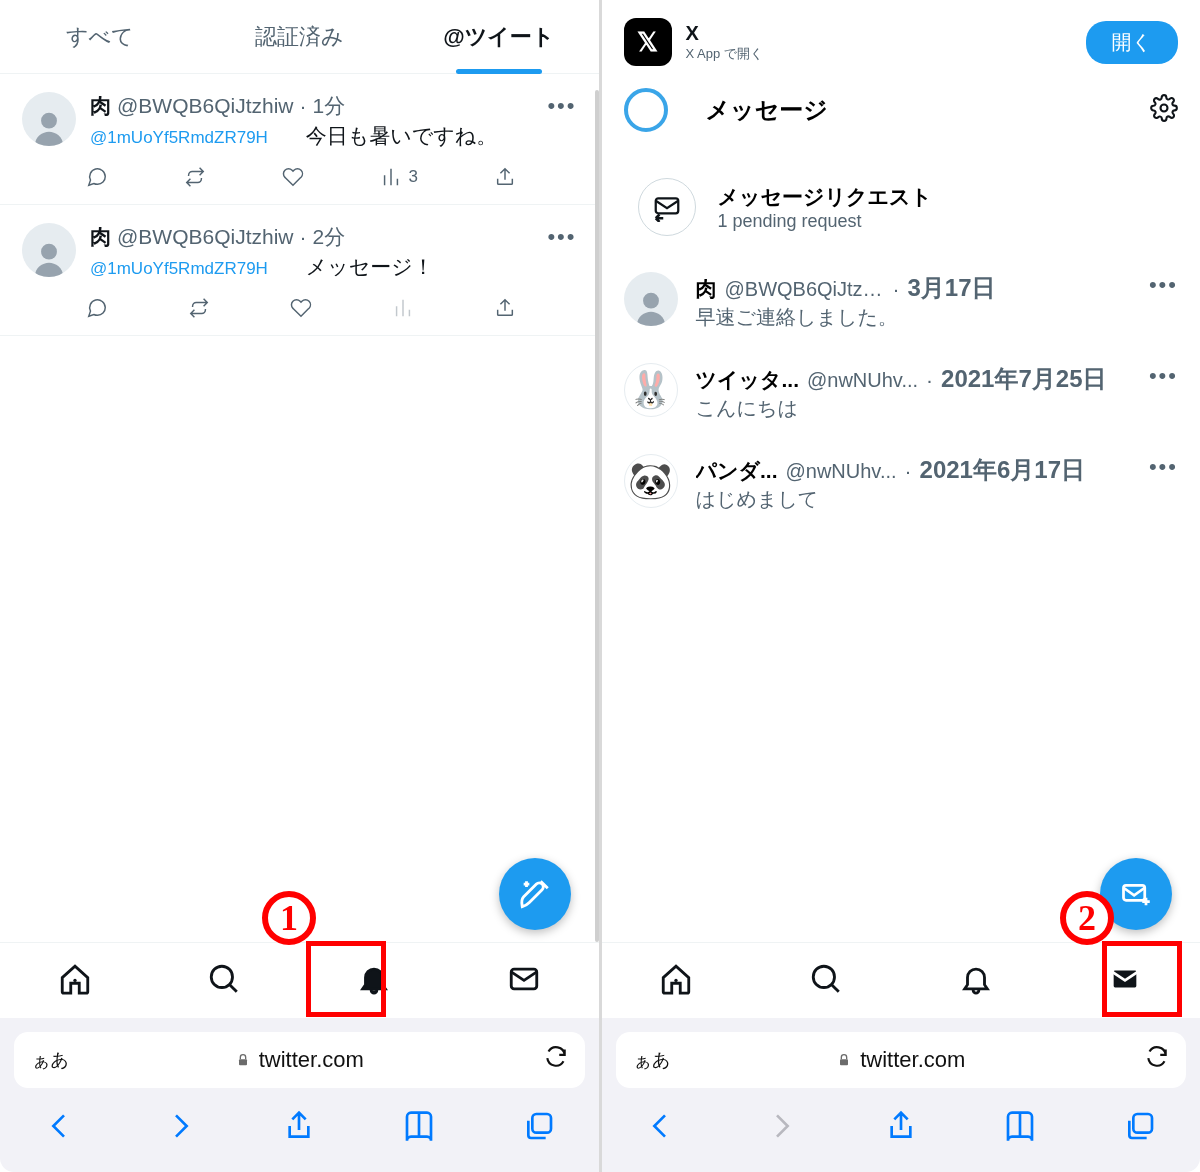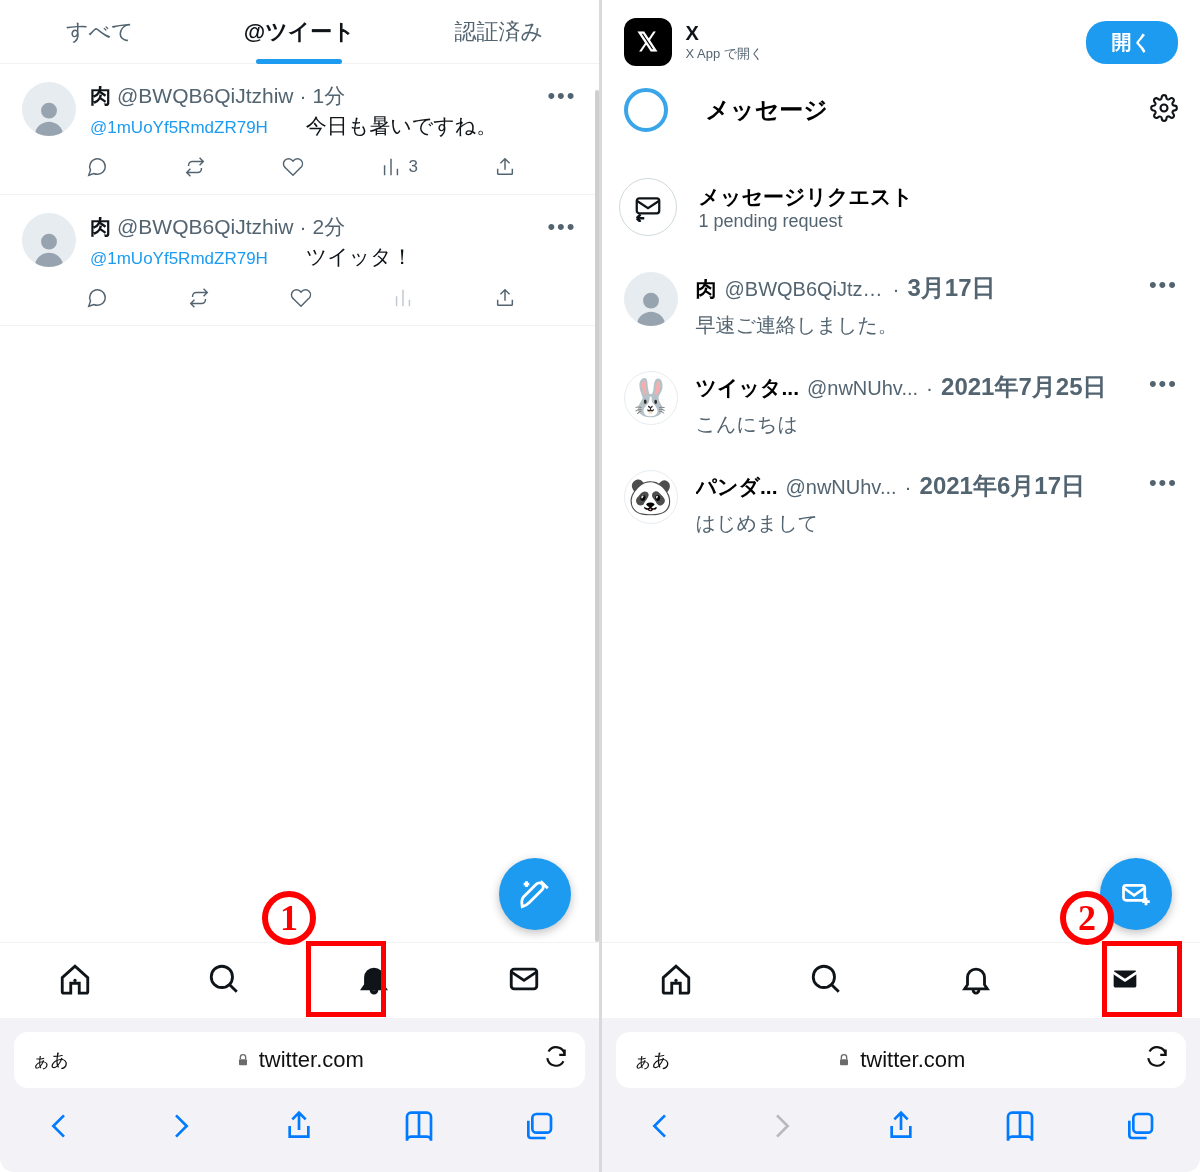--- a/index.html
+++ b/index.html
@@ -10,21 +10,21 @@
     --red:#ff0000;
     --ios-grey:#f2f2f7;
     --ios-icon:#007aff;
   }
   *{box-sizing:border-box;font-family:-apple-system,BlinkMacSystemFont,"Hiragino Sans","Helvetica Neue",Arial,sans-serif;}
   body{margin:0;background:#fff;width:1200px;height:1172px;display:flex;border-radius:14px;overflow:hidden;}
   .phone{flex:1 1 50%;display:flex;flex-direction:column;position:relative;background:#fff;}
   .divider{width:3px;background:#d9d9d9;align-self:stretch;}
 
   
-  .tabs{display:flex;height:64px;border-bottom:1px solid var(--border);}
+  .tabs{display:flex;height:74px;border-bottom:1px solid var(--border);}
   .tab{flex:1;position:relative;display:flex;align-items:center;justify-content:center;font-size:22px;color:var(--grey);font-weight:400;}
   .tab.active{color:#0f1419;font-weight:700;}
   .tab.active::after{content:"";position:absolute;bottom:-1px;height:5px;width:86px;border-radius:3px;background:var(--blue);}
 
   
   .feed{flex:1;overflow:hidden;}
   .tweet{display:flex;padding:18px 22px 0 22px;border-bottom:1px solid var(--border);}
   .avatar{width:54px;height:54px;border-radius:50%;background:#e6ecf0;flex:0 0 54px;display:flex;align-items:flex-end;justify-content:center;overflow:hidden;}
   .avatar svg{width:38px;height:38px;}
   .tbody{flex:1;margin-left:14px;min-width:0;}
@@ -64,60 +64,60 @@
   .ios-toolbar{background:var(--ios-grey);height:84px;display:flex;align-items:center;justify-content:space-around;padding-bottom:4px;}
   .ios-toolbar svg{width:32px;height:32px;stroke:var(--ios-icon);fill:none;stroke-width:2;}
   .ios-toolbar .disabled svg{stroke:#b8b8bf;}
 
   
   .banner{display:flex;align-items:center;gap:14px;padding:18px 22px;}
   .xicon{width:48px;height:48px;border-radius:12px;background:#000;display:flex;align-items:center;justify-content:center;color:#fff;font-weight:700;font-size:26px;}
   .banner .titles{display:flex;flex-direction:column;}
   .banner .t1{font-weight:700;font-size:20px;color:#0f1419;}
   .banner .t2{font-size:13px;color:var(--grey);}
-  .openbtn{margin-left:auto;background:var(--blue);color:#fff;border:none;border-radius:20px;padding:8px 26px;font-size:20px;font-weight:700;}
+  .openbtn{margin-left:auto;background:var(--blue);color:#fff;border:none;border-radius:20px;padding:8px 26px;font-size:20px;font-weight:400;}
 
   .msg-header{display:flex;align-items:center;gap:18px;padding:4px 22px 16px 22px;}
   .ring-avatar{width:44px;height:44px;border-radius:50%;border:4px solid #3aa5e8;}
   .msg-title{font-weight:800;font-size:24px;flex:1;margin-left:20px;}
   .gear svg{width:28px;height:28px;stroke:#0f1419;fill:none;stroke-width:1.8;}
 
   .search{margin:10px 22px 0 22px;border:1px solid #cfd9de;border-radius:30px;height:56px;display:flex;align-items:center;justify-content:center;color:var(--grey);font-size:20px;gap:8px;}
   .search svg{width:20px;height:20px;stroke:var(--grey);fill:none;stroke-width:2;}
 
-  .msg-req{display:flex;gap:22px;align-items:center;padding:30px 22px 20px 17px;}
+  .msg-req{display:flex;gap:22px;align-items:center;padding:30px 22px 20px 36px;}
   .req-icon{width:58px;height:58px;border-radius:50%;border:1.5px solid #cfd9de;display:flex;align-items:center;justify-content:center;}
   .req-icon svg{width:30px;height:30px;stroke:#0f1419;fill:none;stroke-width:1.8;}
   .req-title{font-weight:700;font-size:21px;}
   .req-sub{font-size:18px;color:var(--grey);}
 
   .dm{display:flex;gap:18px;align-items:flex-start;padding:16px 22px;}
   .dm .avatar{width:54px;height:54px;}
   .dm .emoji-av{width:54px;height:54px;border-radius:50%;display:flex;align-items:center;justify-content:center;font-size:36px;border:1px solid #e6ecf0;}
   .dm-body{flex:1;min-width:0;}
   .dm-head{display:flex;align-items:baseline;gap:8px;}
   .dm-name{font-weight:700;font-size:21px;white-space:nowrap;overflow:hidden;text-overflow:ellipsis;max-width:110px;}
   .dm-handle{color:var(--grey);font-size:20px;white-space:nowrap;overflow:hidden;text-overflow:ellipsis;max-width:160px;}
   .dm-date{color:var(--grey);font-size:24px;white-space:nowrap;font-weight:bold;}
-  .dm-text{color:var(--grey);font-size:20px;margin-top:8px;}
+  .dm-text{color:var(--grey);font-size:20px;margin-top:0;}
   .dm .more{color:var(--grey);}
 
   .fab2{position:absolute;right:28px;bottom:242px;width:72px;height:72px;border-radius:50%;background:var(--blue);display:flex;align-items:center;justify-content:center;box-shadow:0 3px 10px rgba(0,0,0,.25);}
   .fab2 svg{width:34px;height:30px;stroke:#fff;fill:none;stroke-width:2.2;}
 
   .scrollhint{position:absolute;right:0;top:90px;bottom:230px;width:4px;background:#cfcfcf;border-radius:2px;}
 </style>
 </head>
 <body>
 
 <div class="phone">
   <div class="tabs">
     <div class="tab">すべて</div>
+    <div class="tab">認証済み</div>
     <div class="tab active">@ツイート</div>
-    <div class="tab">認証済み</div>
   </div>
 
   <div class="feed">
 
     <div class="tweet">
       <div class="avatar">
         <svg viewBox="0 0 24 24">
             <circle cx="12" cy="8" r="5" fill="#97a3ae"></circle>
             <path d="M3 24c0-6 5-9 9-9s9 3 9 9" fill="#97a3ae"></path>
           </svg>
@@ -173,21 +173,21 @@
       </div>
       <div class="tbody">
         <div class="header-row">
           <span class="name">肉</span>
           <span class="handle">@BWQB6QiJtzhiw</span>
           <span class="dot">·</span>
           <span class="time">2分</span>
           <span class="more">•••</span>
         </div>
         <div class="content-line">
-          <span class="mention">@1mUoYf5RmdZR79H</span><span class="text"> ツイッタ！</span>
+          <span class="mention">@1mUoYf5RmdZR79H</span><span class="text"> メッセージ！</span>
         </div>
         <div class="actions">
           <span class="action">
               <svg viewBox="0 0 24 24">
                 <path d="M21 11.5a8.38 8.38 0 0 1-8.5 8.5 9 9 0 0 1-4-.9L3 21l1.9-5.6A8.5 8.5 0 1 1 21 11.5z"></path>
               </svg>
             </span>
           <span class="action">
               <svg viewBox="0 0 24 24">
                 <path d="M17 2l4 4-4 4M21 6H9a4 4 0 0 0-4 4v1M7 22l-4-4 4-4M3 18h12a4 4 0 0 0 4-4v-1"></path>

